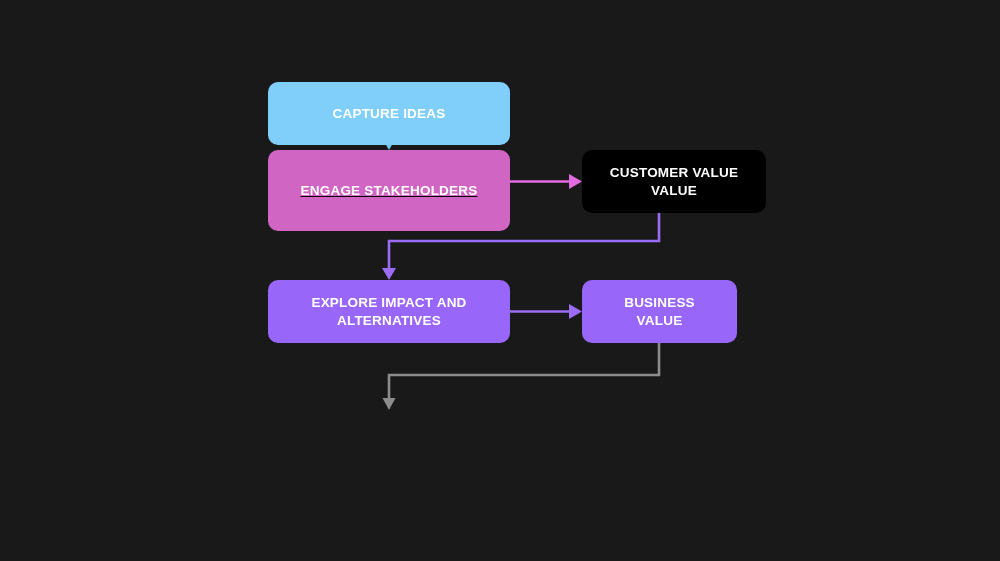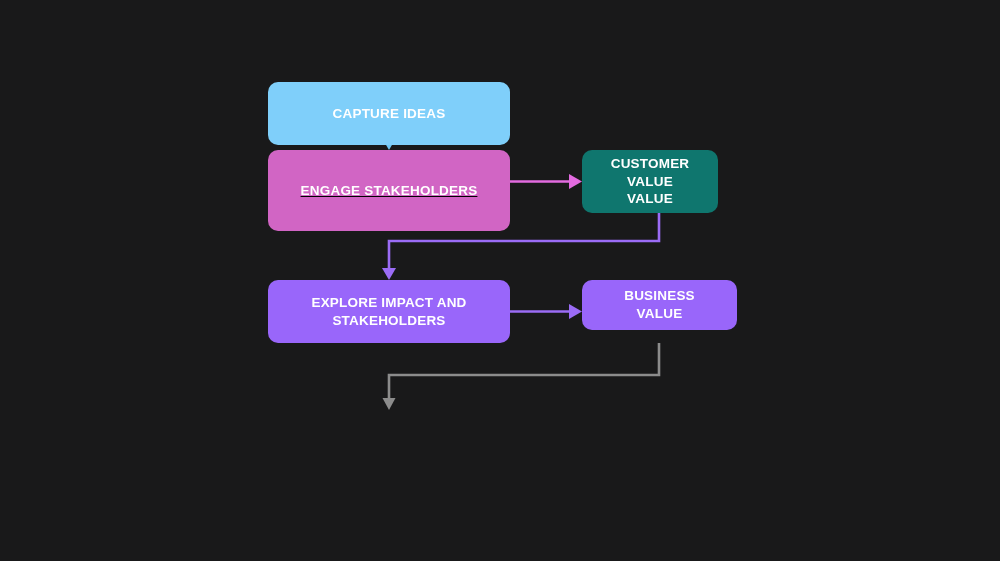--- a/index.html
+++ b/index.html
@@ -82,29 +82,29 @@
   </svg>
 
   <div class="node" style="left: 268px; top: 50px; width: 242px; height: 63px; background: rgb(127, 207, 250); margin-top: 32px;">
     <span class="node-label">CAPTURE IDEAS</span>
   </div>
 
   <div class="node" style="left: 268px; top: 150px; width: 242px; height: 81px; background: rgb(209, 101, 196); text-decoration: underline;">
     <span class="node-label">ENGAGE STAKEHOLDERS</span>
   </div>
 
-  <div class="node" style="left: 582px; top: 150px; width: 136px; height: 63px; background: #0f766e;">
+  <div class="node" style="left: 582px; top: 150px; width: 184px; height: 63px; background: #000000; text-decoration: underline;">
     <span class="node-label">CUSTOMER VALUE
 VALUE</span>
   </div>
 
   <div class="node" style="left: 268px; top: 280px; width: 242px; height: 63px; background: rgb(153, 102, 250);">
     <span class="node-label">EXPLORE IMPACT AND
-STAKEHOLDERS</span>
+ALTERNATIVES</span>
   </div>
 
-  <div class="node" style="left: 582px; top: 280px; width: 155px; height: 50px; background: rgb(153, 102, 250);">
+  <div class="node" style="left: 582px; top: 280px; width: 155px; height: 63px; background: rgb(153, 102, 250);">
     <span class="node-label">BUSINESS
 VALUE</span>
   </div>
 
 
 </div>
 
 </body></html>

